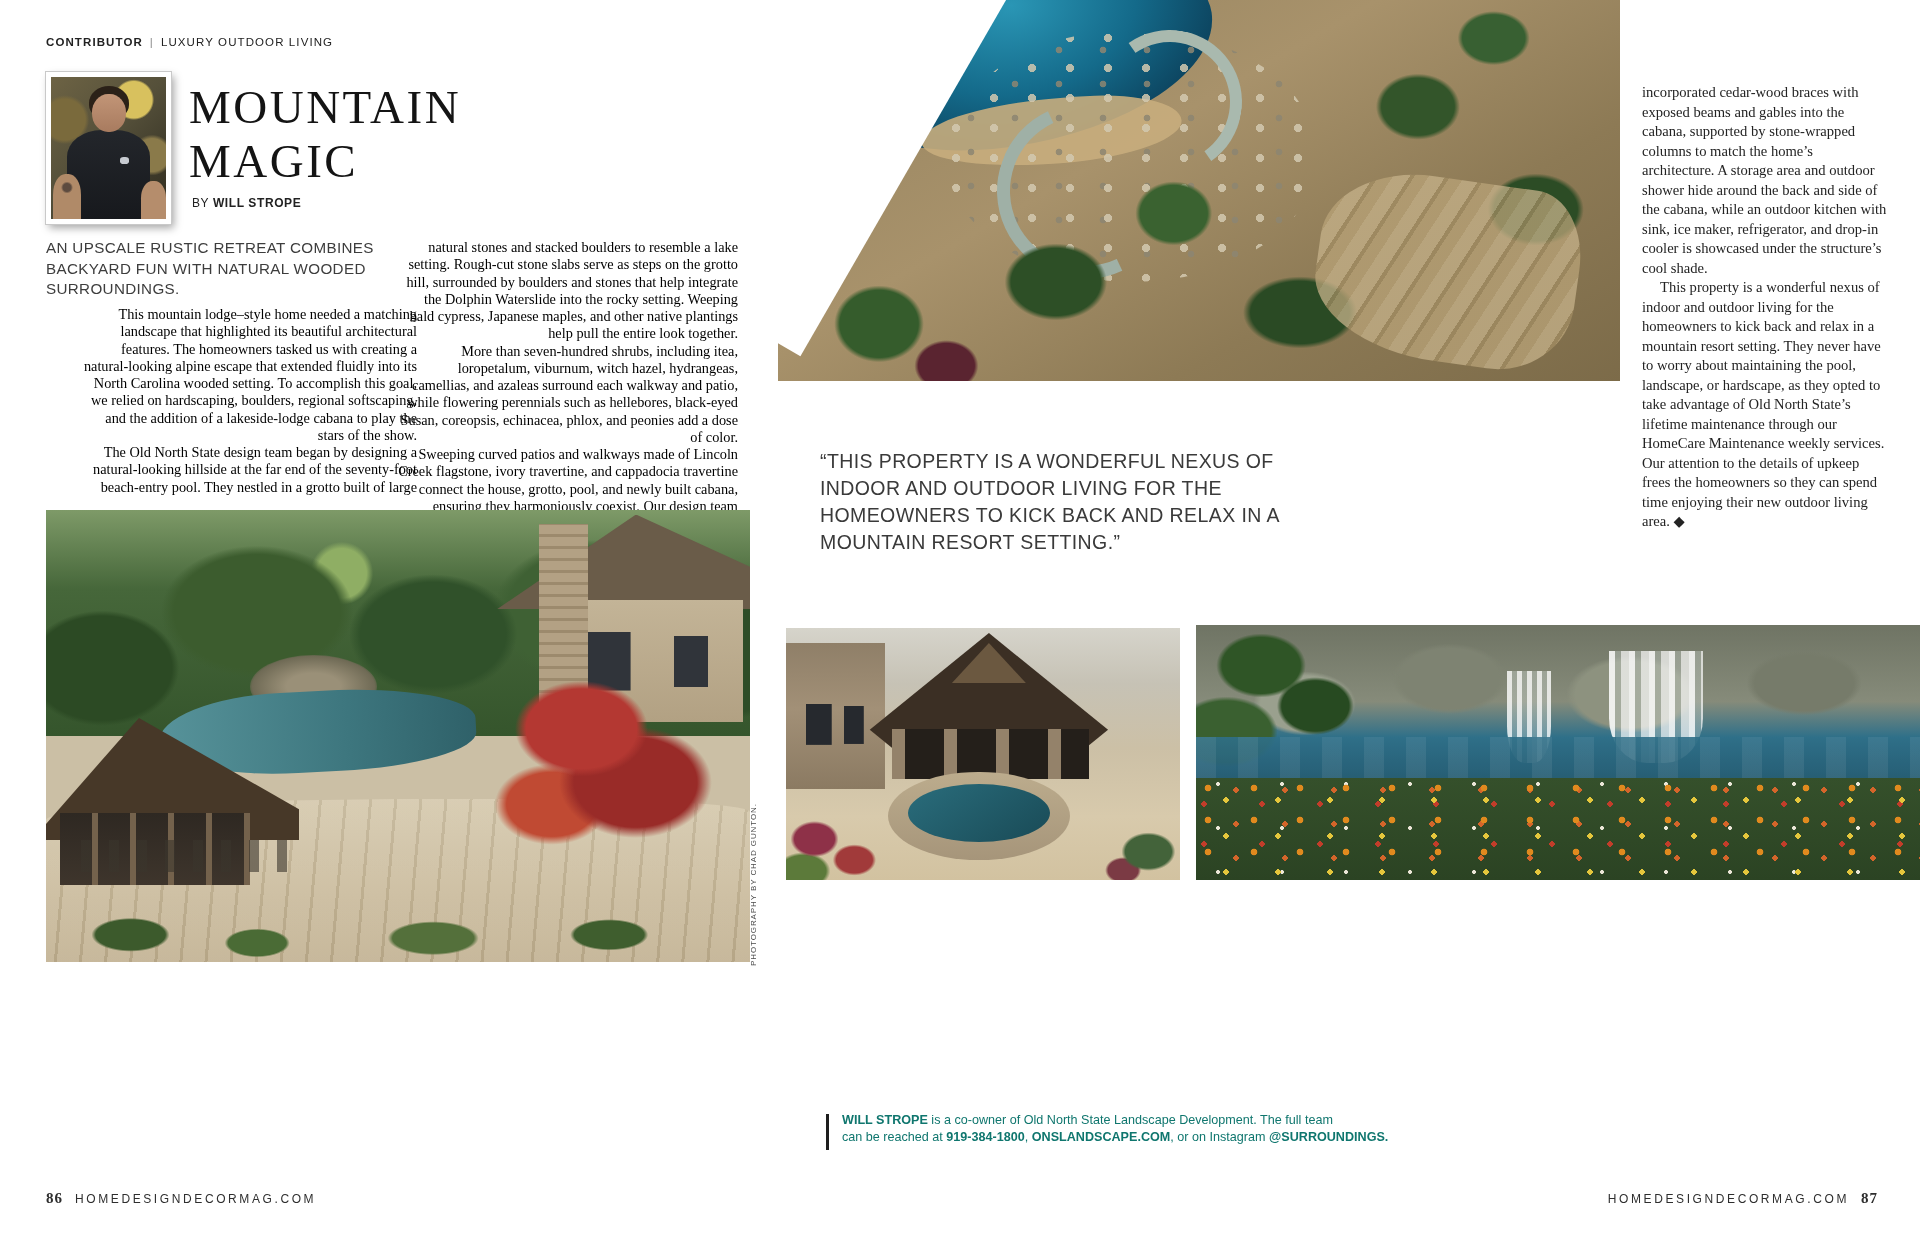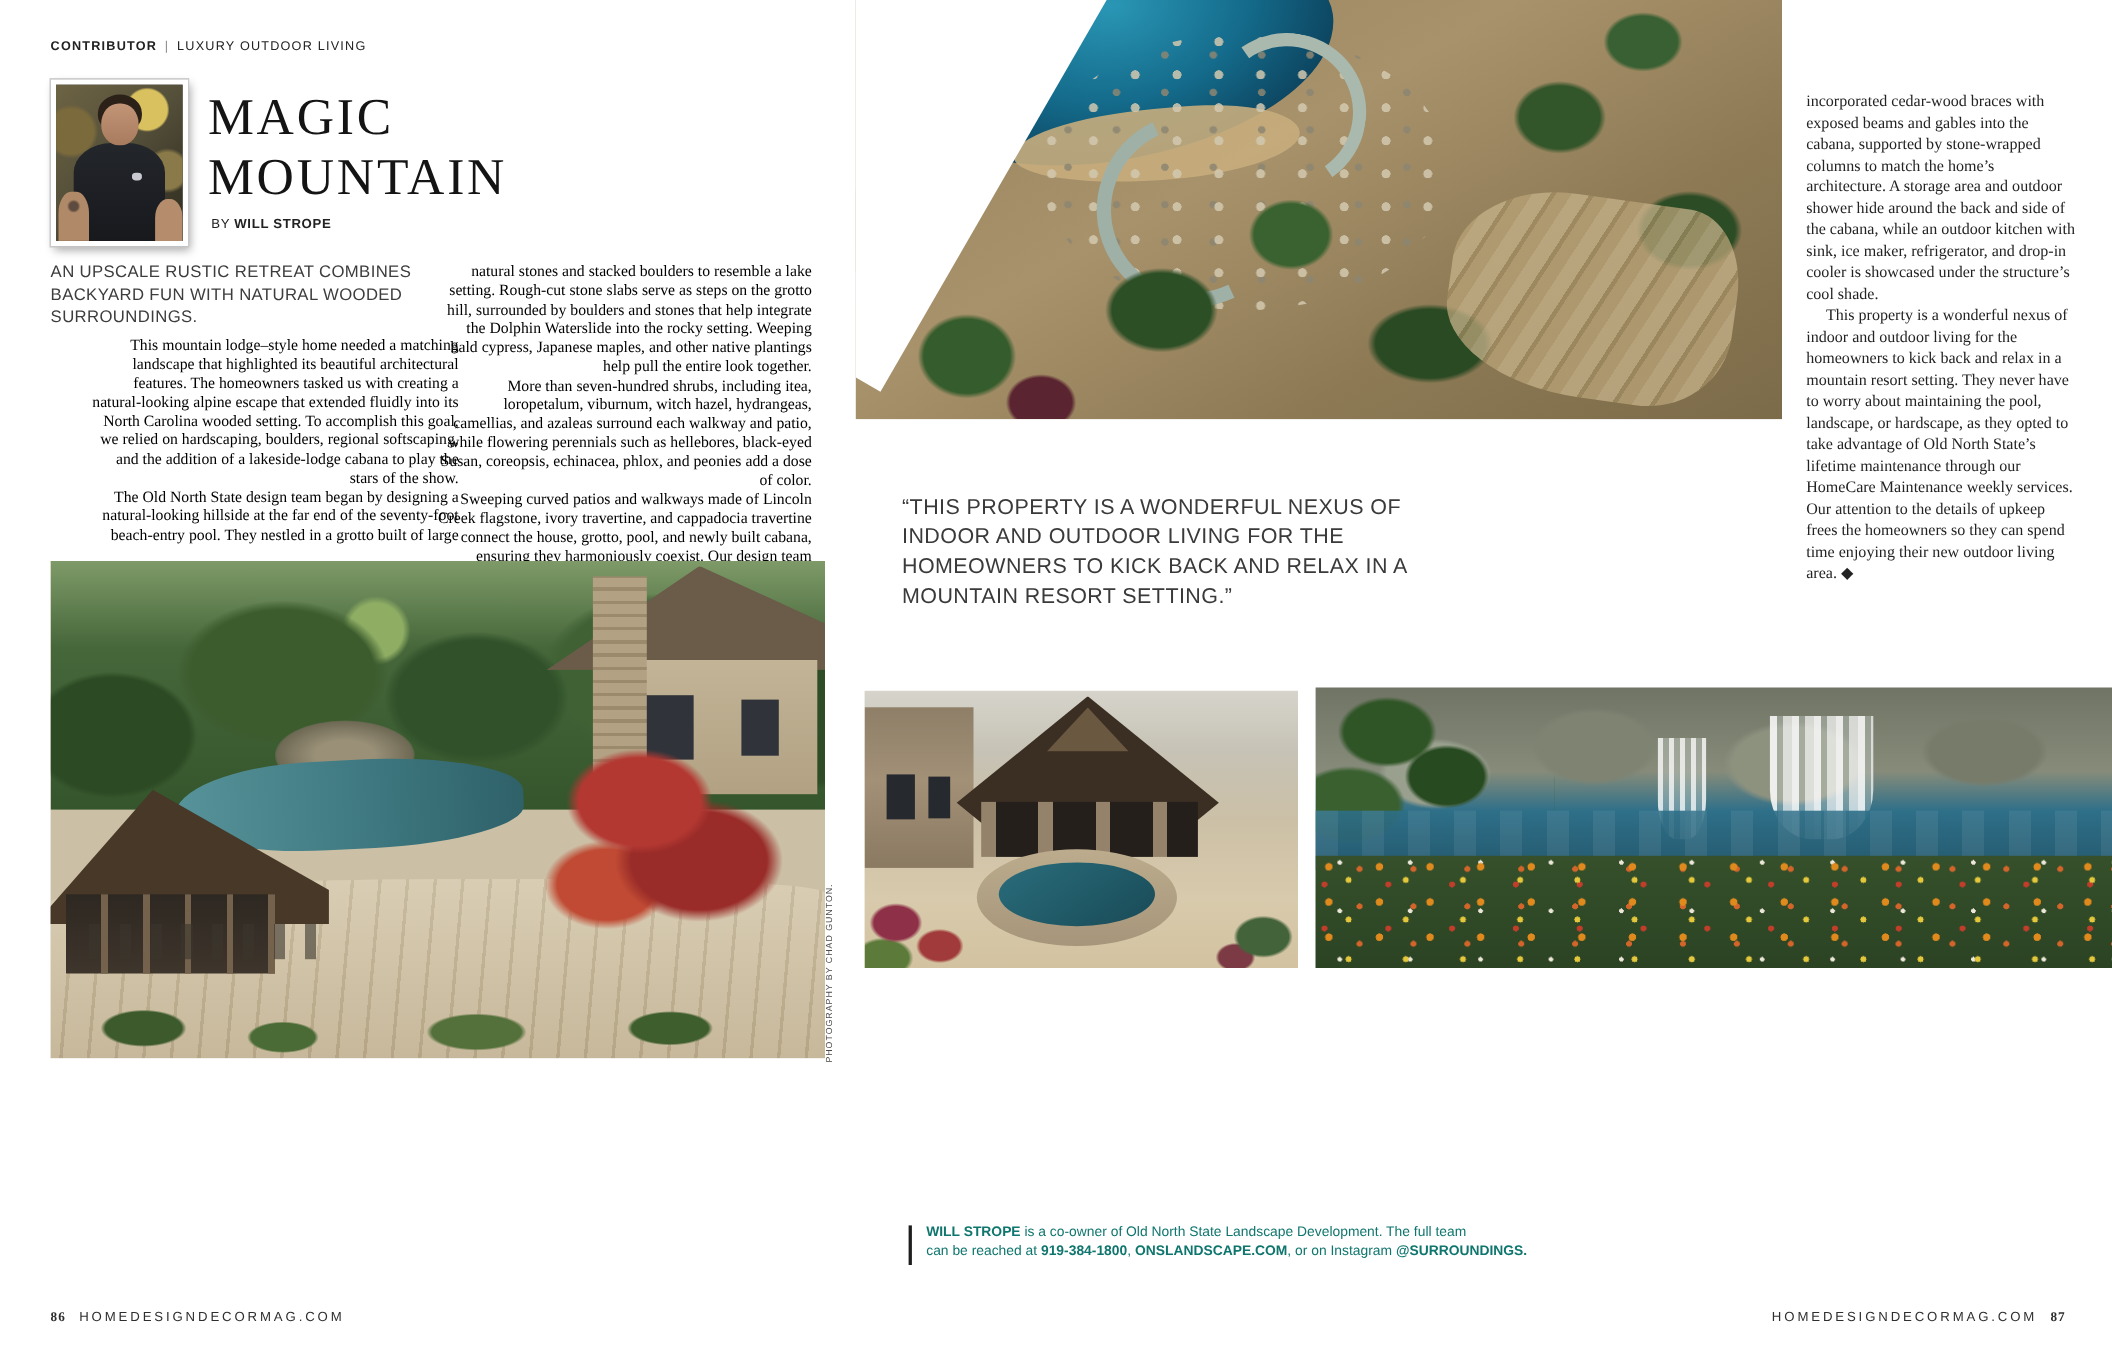--- a/index.html
+++ b/index.html
@@ -55,21 +55,21 @@
 
   .photo-credit-v{left:749px;top:836px;height:130px;writing-mode:vertical-rl;transform:rotate(180deg);
                   font-size:8px;letter-spacing:.9px;color:#4a4a4a;white-space:nowrap;}
 
   .bio{top:1112px;left:826px;display:flex;align-items:flex-start;}
   .bio-bar{width:3px;height:36px;background:#1e1e1e;margin-right:13px;margin-top:2px;}
   .bio-text{font-size:12.6px;line-height:17px;color:#0f766e;}
   .bio-text b{font-weight:700;}
 
   .footer{font-size:12px;letter-spacing:2.6px;color:#2e2e2e;}
-  .footer .pg{font-family:"Liberation Serif",serif;font-size:12px;letter-spacing:1px;font-weight:700;}
+  .footer .pg{font-family:"Liberation Serif",serif;font-size:15px;letter-spacing:1px;font-weight:700;}
   .footer-left{top:1190px;left:46px;}
   .footer-left .pg{margin-right:12px;}
   .footer-right{top:1190px;right:42px;text-align:right;}
   .footer-right .pg{margin-left:12px;}
 
   
   .photo{overflow:hidden;}
   .photo > div{position:absolute;}
 
   
@@ -219,22 +219,22 @@
       <div class="hs-hair"></div>
       <div class="hs-shirt"></div>
       <div class="hs-logo"></div>
       <div class="hs-arm-l"></div>
       <div class="hs-arm-r"></div>
       <div class="hs-face"></div>
     </div>
   </div>
 
   <div class="abs title">
+    <div>MOUNTAIN</div>
     <div>MAGIC</div>
-    <div>MOUNTAIN</div>
   </div>
 
   <div class="abs byline">
     <span>BY </span><b>WILL STROPE</b>
   </div>
 
   <div class="abs deck">AN UPSCALE RUSTIC RETREAT COMBINES BACKYARD FUN WITH NATURAL WOODED SURROUNDINGS.</div>
 
   <div class="abs bodycol col1">
     <p>This mountain lodge–style home needed a matching landscape that highlighted its beautiful architectural features. The homeowners tasked us with creating a natural-looking alpine escape that extended fluidly into its North Carolina wooded setting. To accomplish this goal, we relied on hardscaping, boulders, regional softscaping, and the addition of a lakeside-lodge cabana to play the stars of the show.</p>

